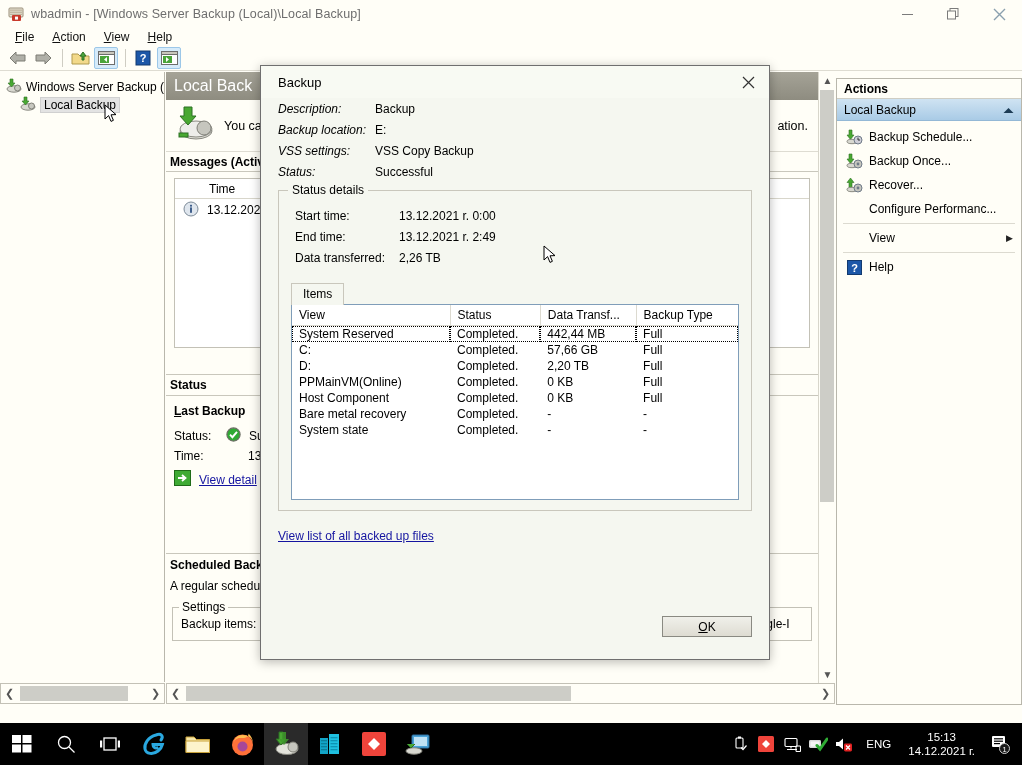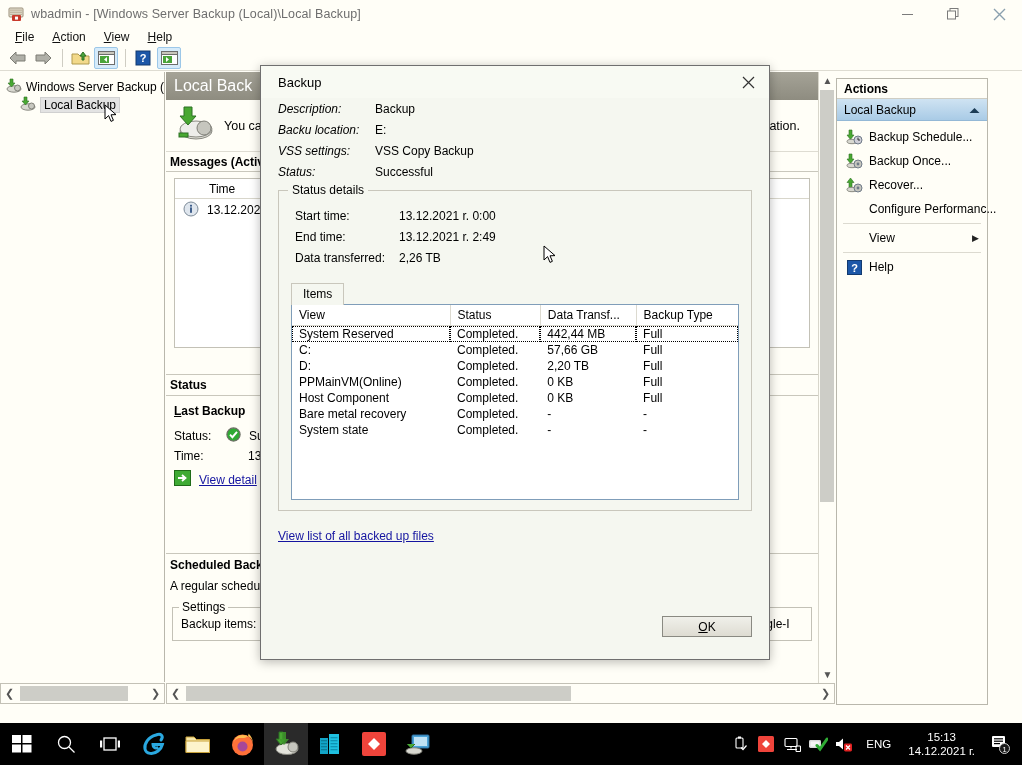--- a/index.html
+++ b/index.html
@@ -126,21 +126,21 @@
   .kv { display:flex; align-items:center; font-size:12px; height:20px; }
   .kv .k { width:52px; flex:none; }
   .linkrow { display:flex; align-items:center; margin-top:4px; }
   .wlink { color:#1414a0; text-decoration:underline; font-size:12px; cursor:pointer; }
   .groupbox { border:1px solid #c3c1b6; margin:4px 6px; padding:6px 8px; position:relative; }
   .groupbox > .gtitle { position:absolute; top:-8px; left:6px; background:#fffef7; padding:0 3px;
      font-size:12px; }
 
   
   .pane-actions {
-    position:absolute; left:836px; top:78px; width:152px; height:627px;
+    position:absolute; left:836px; top:78px; width:186px; height:627px;
     background:#fffef7; border:1px solid #b9b7ac; box-sizing:border-box;text-align:right;
   }
   .actions-title { height:20px; display:flex; align-items:center; padding-left:7px;
      font-weight:bold; font-size:12px; border-bottom:1px solid #cfcdc3; box-sizing:border-box;}
   .actions-group {
     height:22px; display:flex; align-items:center; padding:0 7px;
     background:linear-gradient(to bottom,#cfe3f2,#a9cbe6);
     border-bottom:1px solid #93b8d6; font-size:12px; box-sizing:border-box;
     justify-content:space-between;
   }
@@ -336,21 +336,21 @@
       <span>
         <svg width="40" height="36" viewBox="0 0 40 36">
           <ellipse cx="22" cy="25" rx="16" ry="8" fill="#dcdcd4" stroke="#8a8a82"></ellipse>
           <ellipse cx="22" cy="23" rx="16" ry="8" fill="#ededea" stroke="#8a8a82"></ellipse>
           <circle cx="30" cy="22" r="7" fill="#c6c6be" stroke="#7f7f77"></circle>
           <path d="M10 1 v9 h-4 l8 9 l8-9 h-4 V1 Z" fill="#49a832" stroke="#2d7024"></path>
           <rect x="5" y="27" width="9" height="4" fill="#49a832" stroke="#2d7024"></rect>
         </svg>
       </span>
       <span class="banner-text">You ca</span>
-      <span class="banner-text" style="margin-left:auto;margin-right:18px;">ation.</span>
+      <span class="banner-text" style="margin-left:auto;margin-right:10px;">ation.</span>
     </div>
 
     <div class="section-band">Messages (Activi</div>
 
     <div class="msgbox">
       <div class="msg-head">Time</div>
       <div class="msg-row">
         <span style="margin-right:8px;">
           <svg width="16" height="16" viewBox="0 0 16 16">
             <circle cx="8" cy="8" r="7" fill="#dfe6ee" stroke="#7d8b99"></circle>
@@ -522,21 +522,21 @@
         <path d="M1 1 L12 12 M12 1 L1 12" stroke="#333" stroke-width="1.2"></path>
       </svg>
     </div>
 
     <div class="dlg-body">
       <div class="dlg-kv">
         <span class="k">Description:</span>
         <span>Backup</span>
       </div>
       <div class="dlg-kv">
-        <span class="k">Backu location:</span>
+        <span class="k">Backup location:</span>
         <span>E:</span>
       </div>
       <div class="dlg-kv">
         <span class="k">VSS settings:</span>
         <span>VSS Copy Backup</span>
       </div>
       <div class="dlg-kv">
         <span class="k">Status:</span>
         <span>Successful</span>
       </div>

